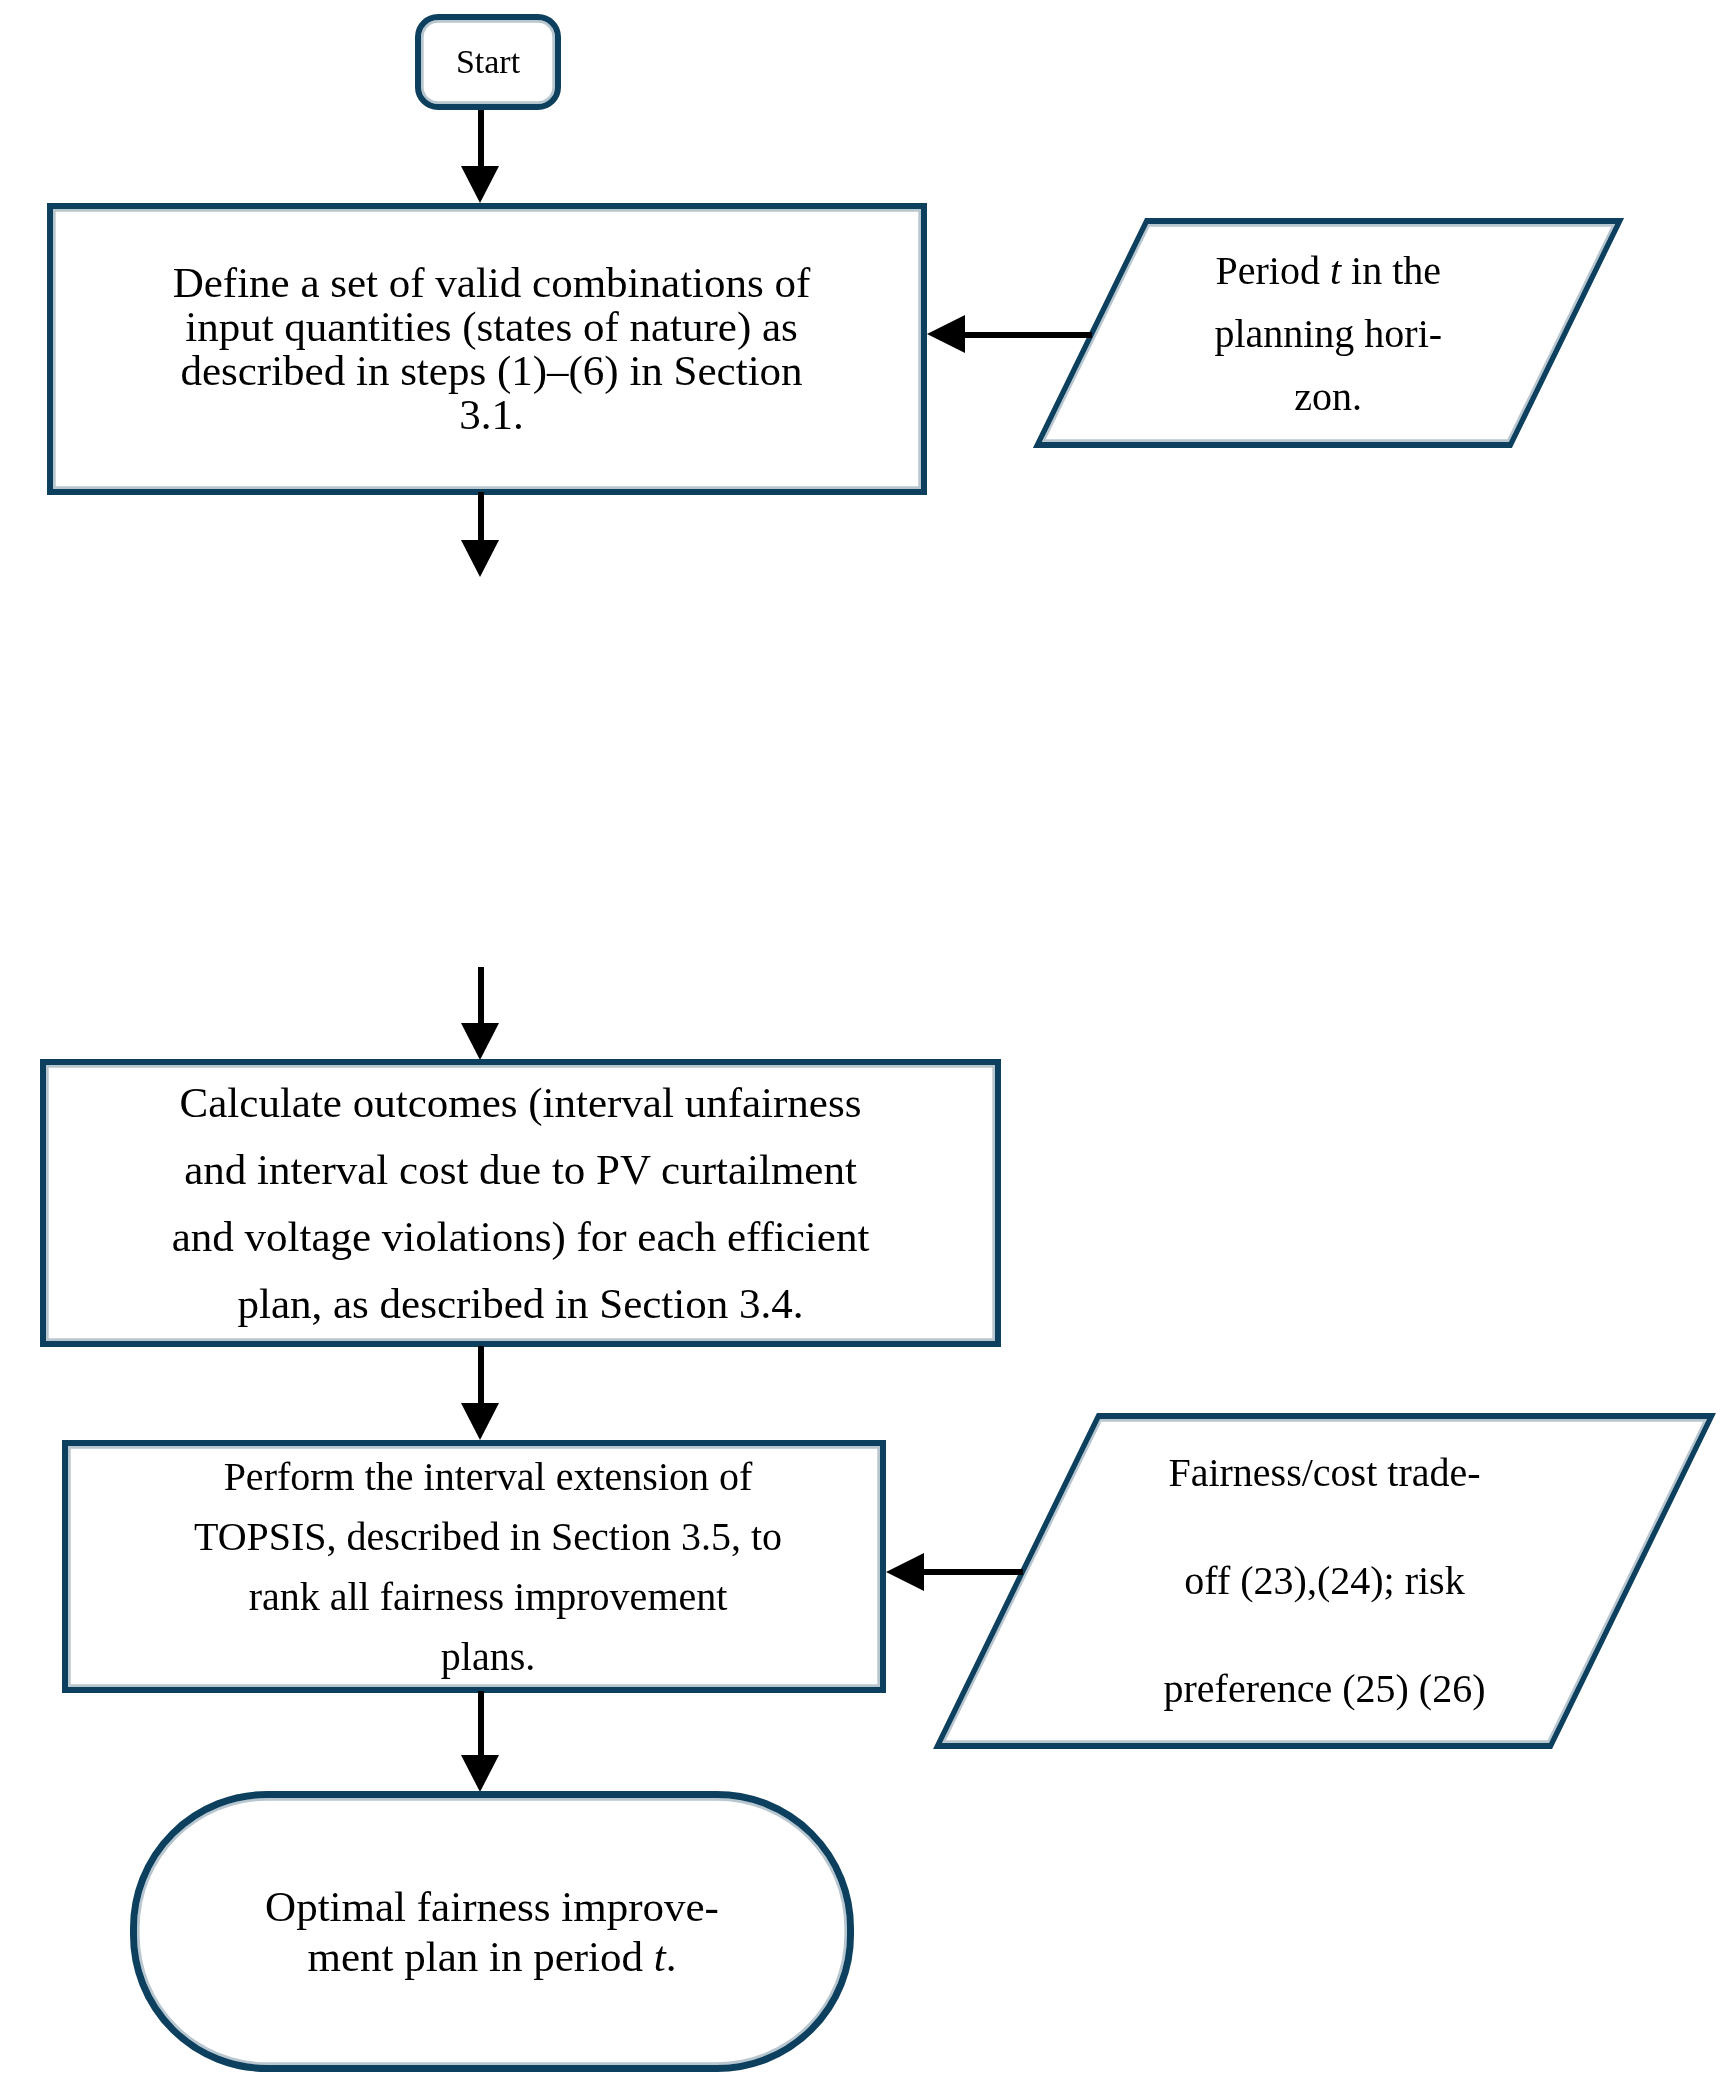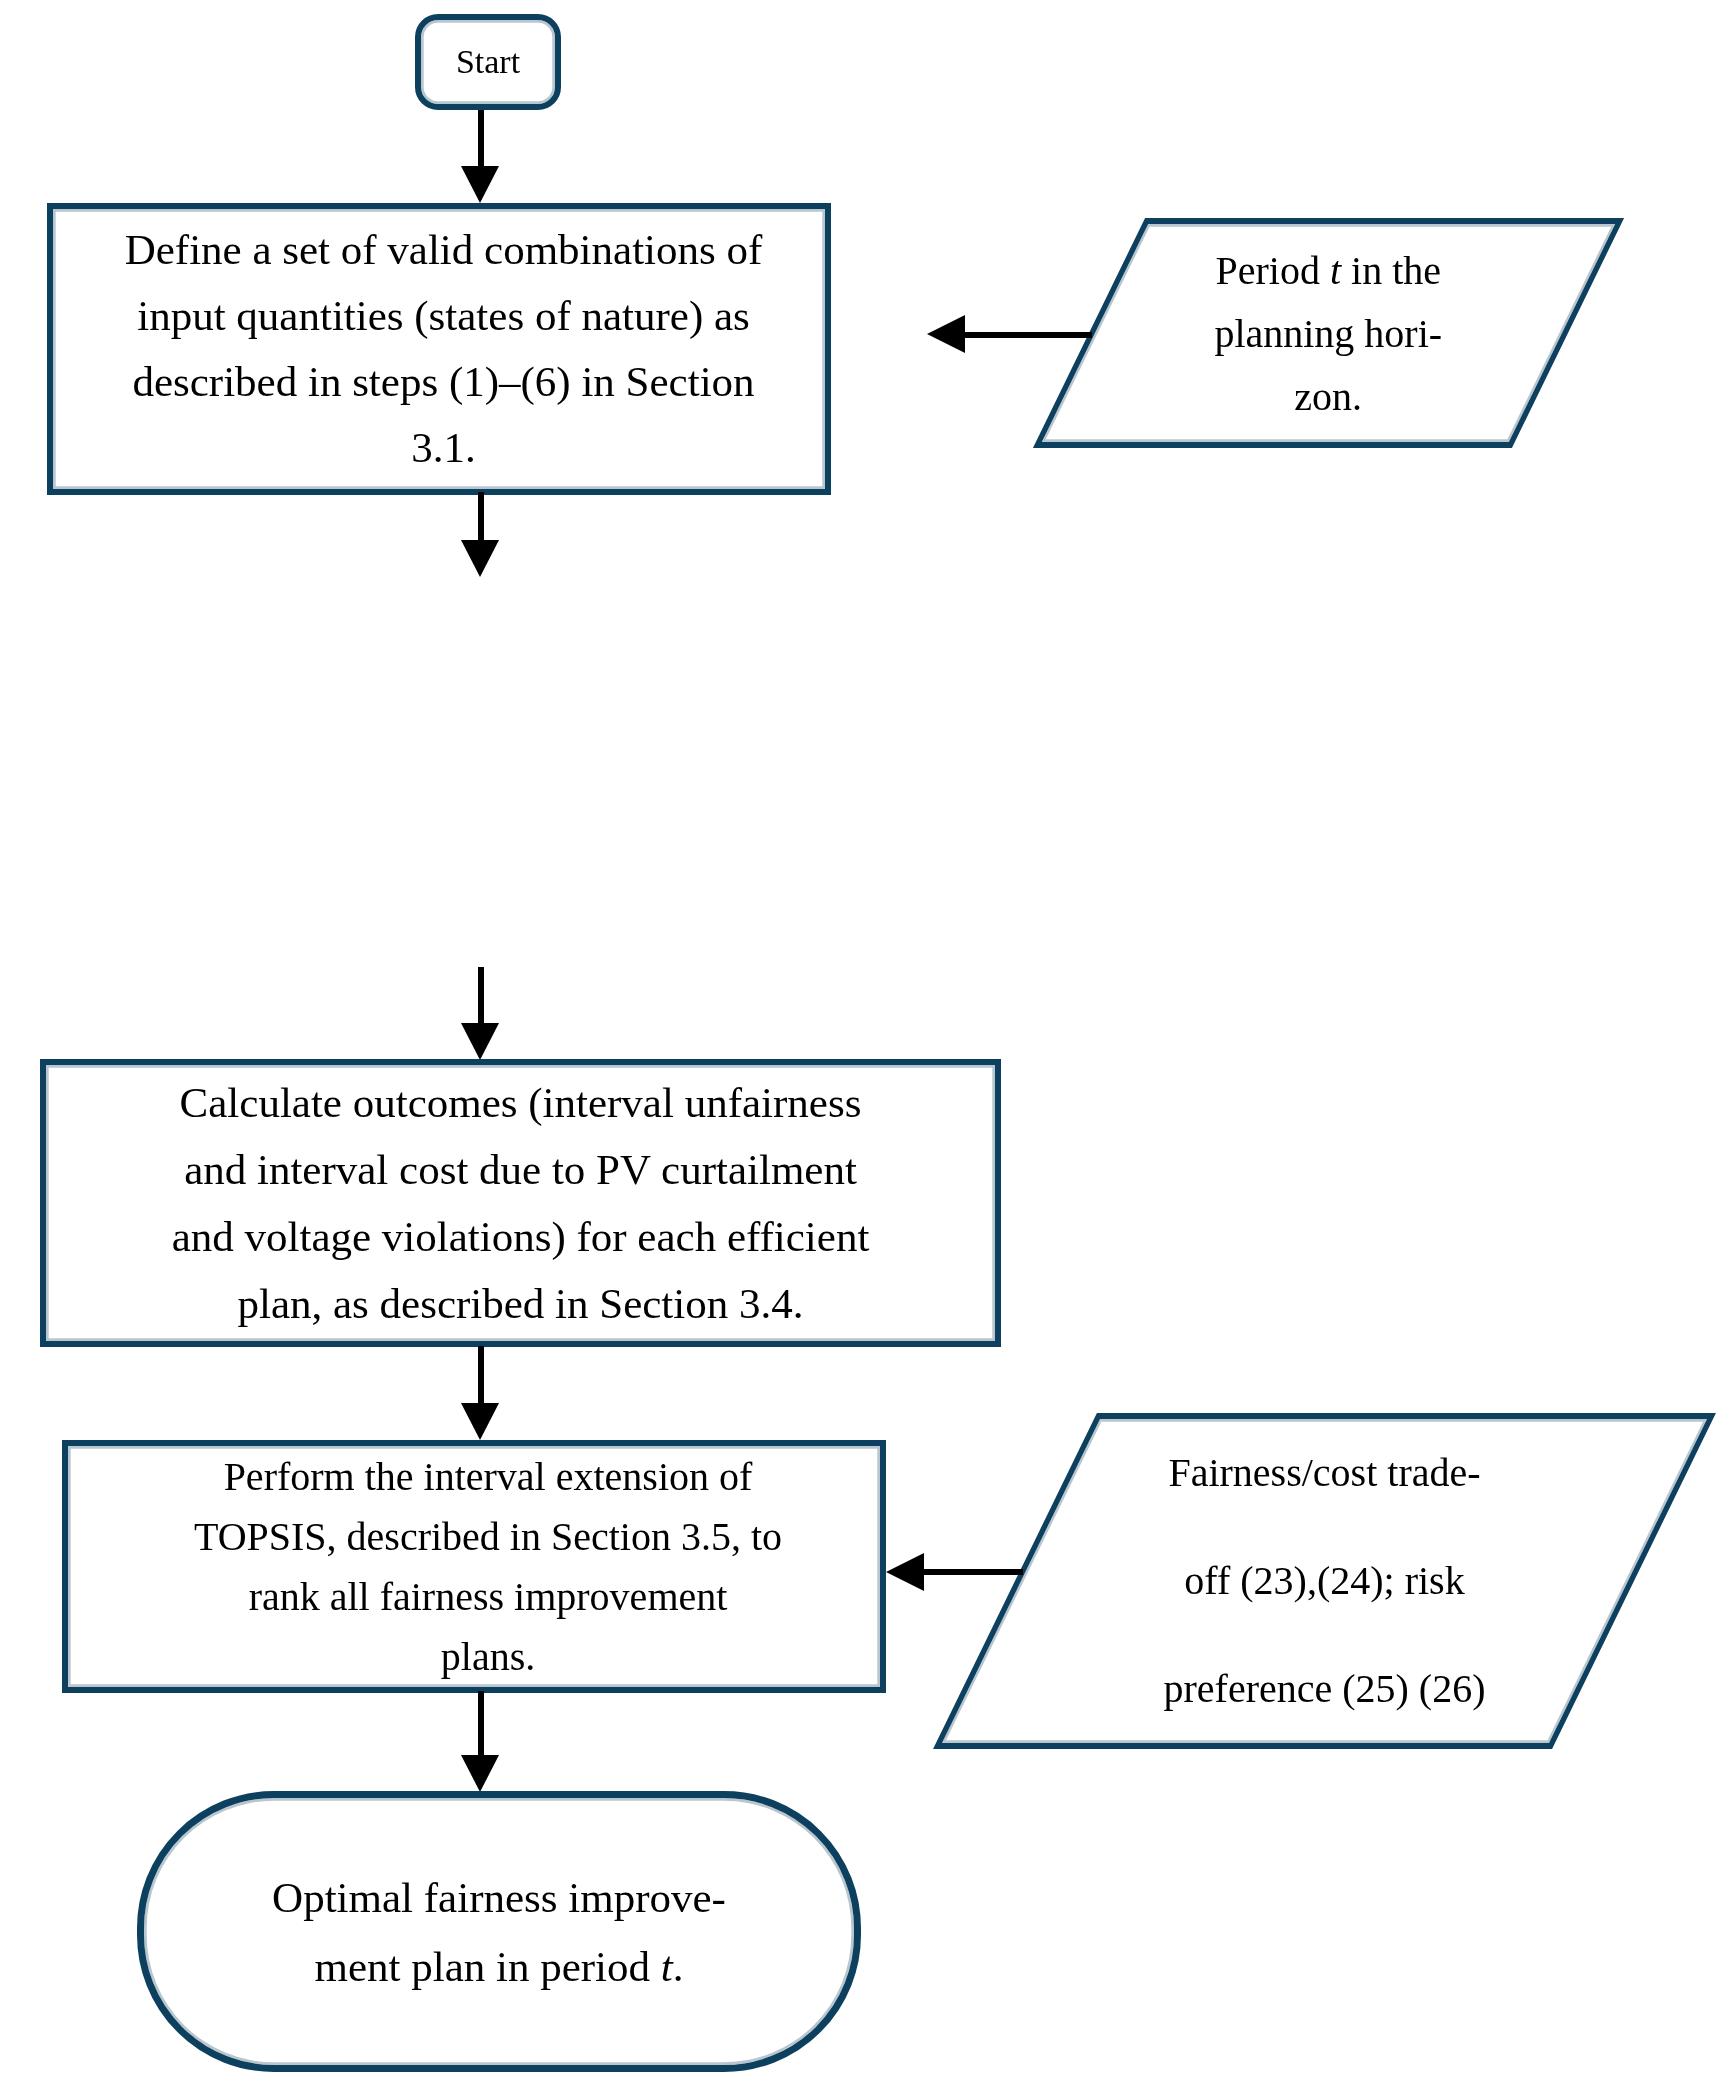--- a/index.html
+++ b/index.html
@@ -34,21 +34,21 @@
 
 <div class="canvas" style="--border: #0d405e; --hl: #b8c6cf; --arrow: #000000; --text: #000000; --bg: #ffffff;">
 
   <div class="node terminator start" style="left:407px;top:13.7px;width:146px;height:96px;font-size:34px;margin-left:8px;">
     <div class="txt">Start</div>
   </div>
 
   <div class="shaft-v" style="left:478px;top:110px;height:58px;"></div>
   <div class="head-down" style="left:461px;top:166px;"></div>
 
-  <div class="node" style="left:47px;top:203px;width:784px;height:292px;font-size:43px;line-height:66px;padding-left:9px;">
+  <div class="node" style="left:47px;top:203px;width:880px;height:292px;font-size:43px;line-height:44px;padding-left:9px;">
     <div class="txt">Define a set of valid combinations of<br>input quantities (states of nature) as<br>described in steps (1)–(6) in Section<br>3.1.</div>
   </div>
 
   <div class="node para" style="left:1089px;top:218px;width:479px;height:230px;font-size:40px;line-height:63px;">
     <div class="txt">Period <i>t</i> in the<br>planning hori-<br>zon.</div>
   </div>
 
   <div class="shaft-h" style="left:964px;top:332px;width:128px;"></div>
   <div class="head-left" style="left:927px;top:315px;"></div>
 
@@ -73,18 +73,18 @@
   <div class="node para" style="left:1015px;top:1413px;width:619px;height:336px;font-size:40px;line-height:108px;">
     <div class="txt">Fairness/cost trade-<br>off (23),(24); risk<br>preference (25) (26)</div>
   </div>
 
   <div class="shaft-h" style="left:923px;top:1569px;width:100px;"></div>
   <div class="head-left" style="left:886px;top:1553px;"></div>
 
   <div class="shaft-v" style="left:478px;top:1691px;height:65px;"></div>
   <div class="head-down" style="left:461px;top:1755px;"></div>
 
-  <div class="node terminator" style="left:137px;top:1791px;width:724px;height:281px;border-width:7.6px;font-size:43px;line-height:69px;">
+  <div class="node terminator" style="left:130px;top:1791px;width:724px;height:281px;border-width:7.6px;font-size:43px;line-height:50px;">
     <div class="txt">Optimal fairness improve-<br>ment plan in period <i>t</i>.</div>
   </div>
 
 </div>
 
 
 </body></html>

